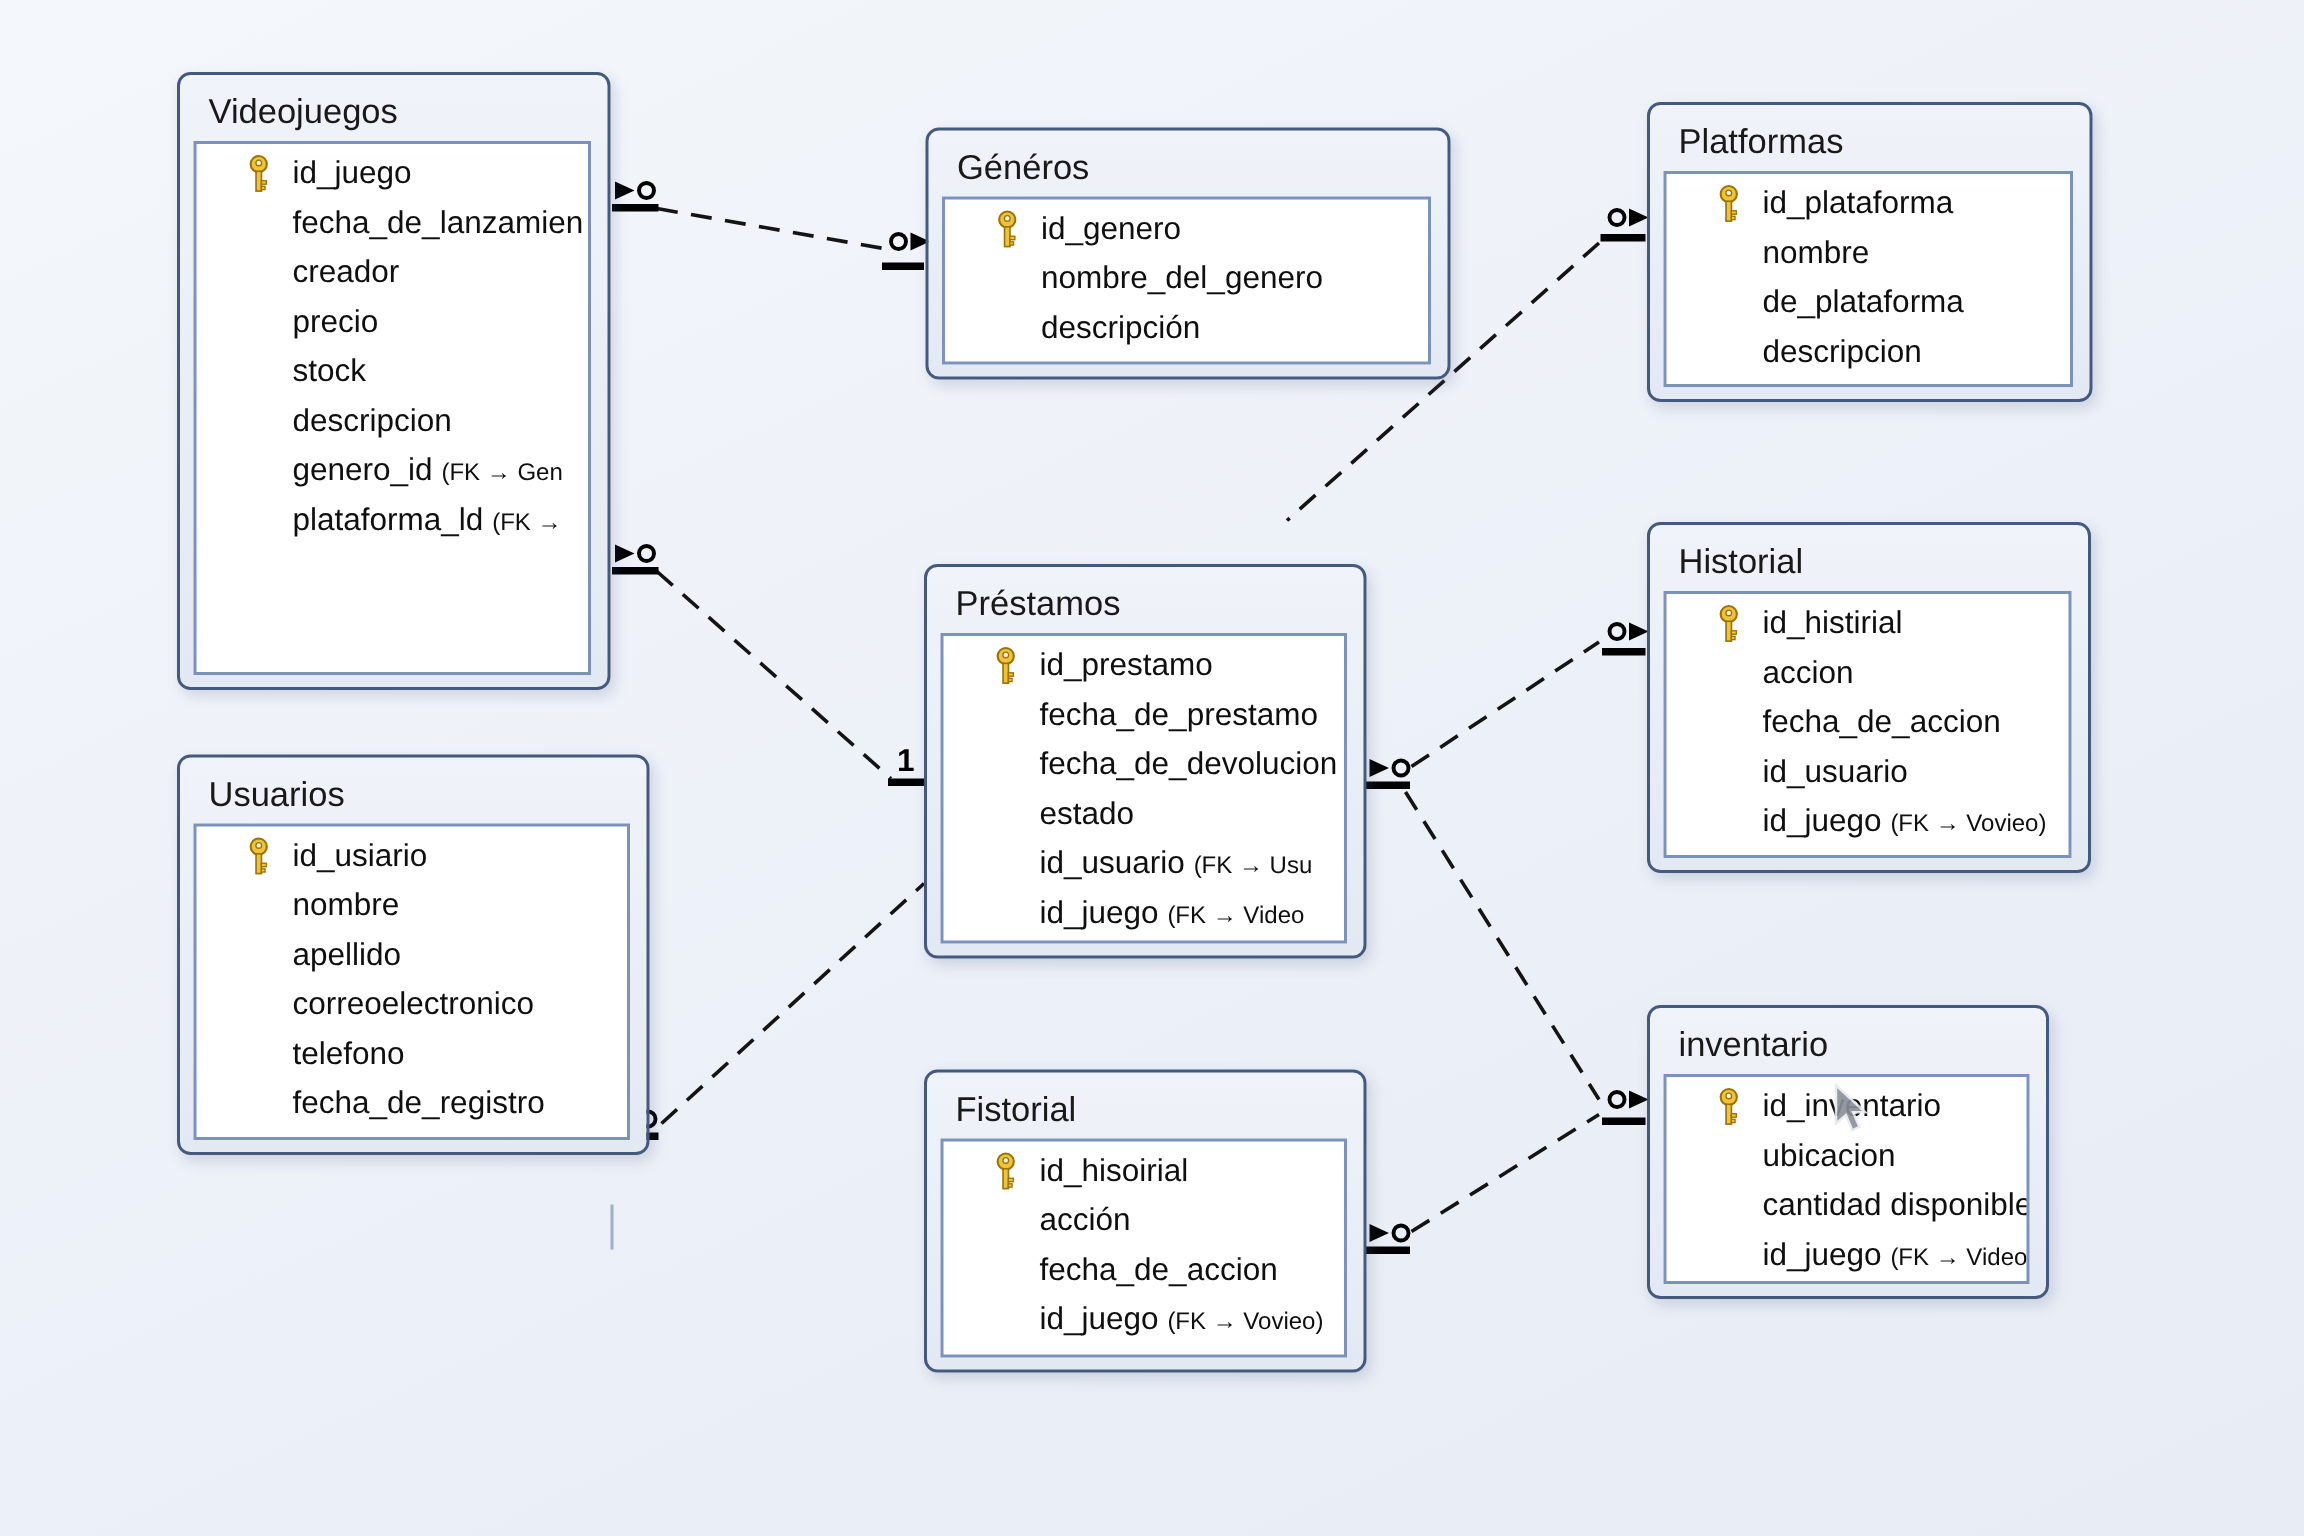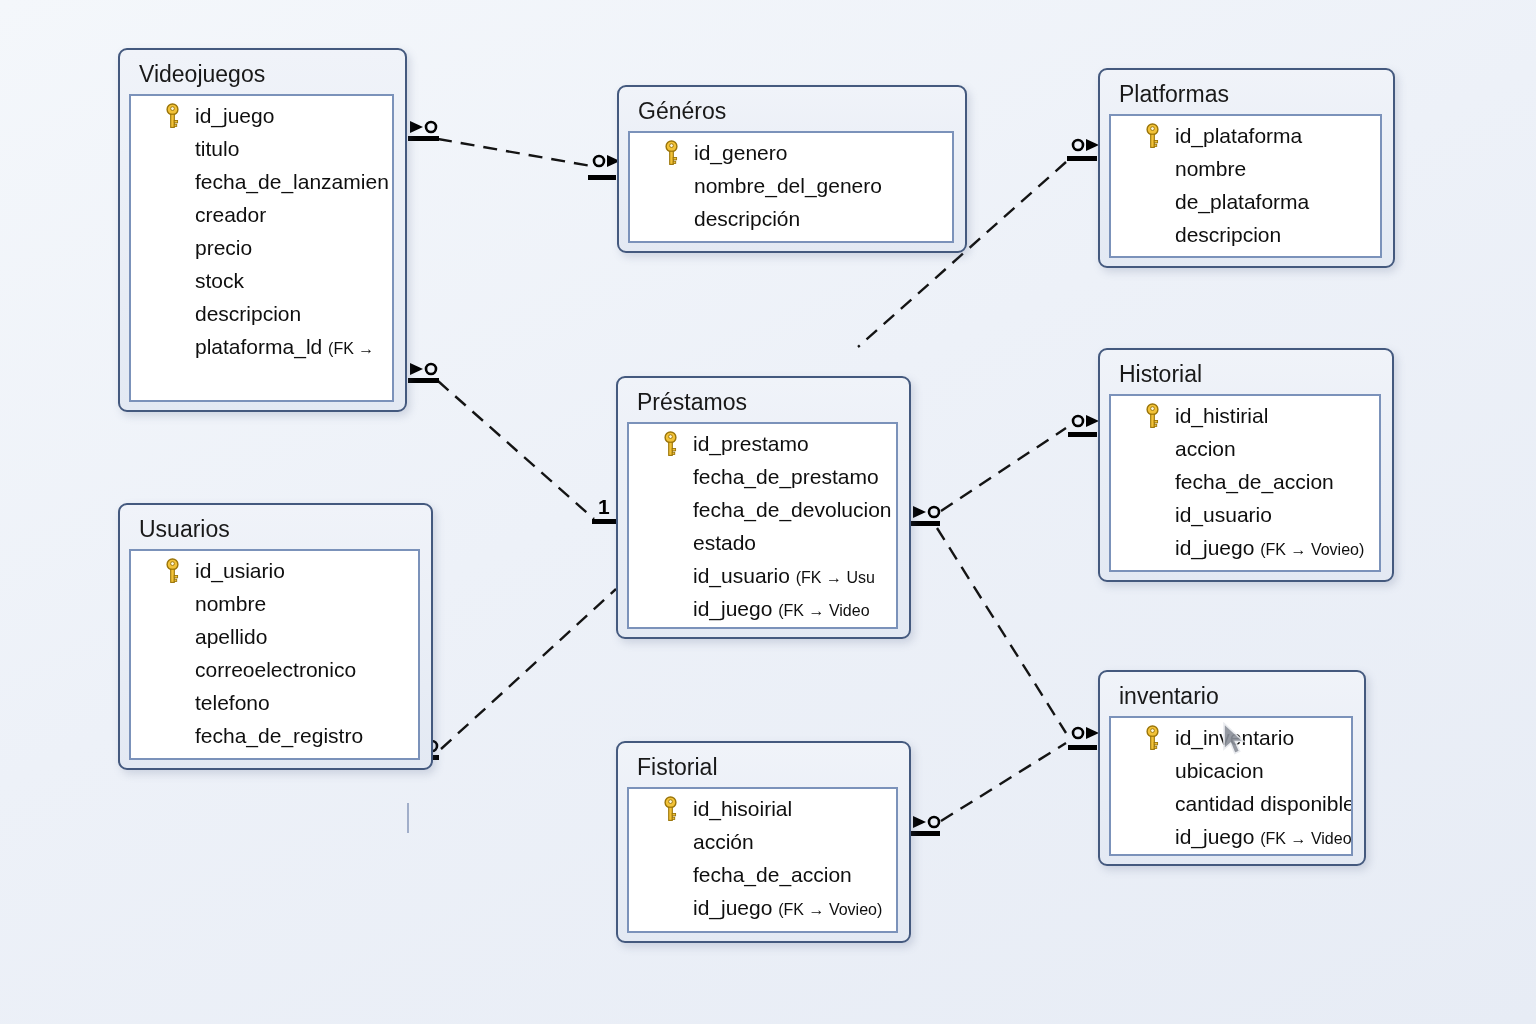--- a/index.html
+++ b/index.html
@@ -104,39 +104,39 @@
     </g>
     <g>
       <circle class="rel-circle" cx="1078" cy="733" r="5"></circle>
       <polygon class="rel-tri" points="1086,727 1086,739 1099,733"></polygon>
       <rect class="rel-bar" x="1068" y="745" width="29" height="5"></rect>
     </g>
 
     <rect x="407" y="803" width="2" height="30" fill="#7a8bb0" opacity="0.65"></rect>
   </svg>
 
-  <div class="er-table" style="left:118px;top:48px;width:289px;height:364px;">
+  <div class="er-table" style="left:118px;top:48px;width:289px;height:412px;">
     <div class="er-title">Videojuegos</div>
     <div class="er-fields">
       <div class="er-row">
         <span class="key-wrap"><svg width="17" height="26" viewBox="0 0 17 26">
               <circle cx="8.5" cy="6.4" r="5.4" fill="#f2c238" stroke="#9a7408" stroke-width="1.4"></circle>
               <circle cx="8.5" cy="5.6" r="1.9" fill="#fdf6dc" stroke="#9a7408" stroke-width="0.9"></circle>
               <rect x="6.7" y="11.2" width="3.6" height="13.2" fill="#f2c238" stroke="#9a7408" stroke-width="1.1"></rect>
               <rect x="10.2" y="17.5" width="3.4" height="2.3" fill="#f2c238" stroke="#9a7408" stroke-width="0.9"></rect>
               <rect x="10.2" y="21.2" width="2.5" height="2.2" fill="#f2c238" stroke="#9a7408" stroke-width="0.9"></rect>
             </svg></span>
         <span>id_juego</span>
       </div>
-      <div class="er-row"><span>titulo</span></div>
       <div class="er-row"><span>fecha_de_lanzamien</span></div>
       <div class="er-row"><span>creador</span></div>
       <div class="er-row"><span>precio</span></div>
       <div class="er-row"><span>stock</span></div>
       <div class="er-row"><span>descripcion</span></div>
+      <div class="er-row"><span>genero_id</span> <span class="fsuffix">(FK → Gen</span></div>
       <div class="er-row"><span>plataforma_ld</span> <span class="fsuffix">(FK →</span></div>
     </div>
   </div>
 
   <div class="er-table" style="left:617px;top:85px;width:350px;height:168px;">
     <div class="er-title">Généros</div>
     <div class="er-fields">
       <div class="er-row">
         <span class="key-wrap"><svg width="17" height="26" viewBox="0 0 17 26">
               <circle cx="8.5" cy="6.4" r="5.4" fill="#f2c238" stroke="#9a7408" stroke-width="1.4"></circle>
@@ -226,21 +226,21 @@
             </svg></span>
         <span>id_histirial</span>
       </div>
       <div class="er-row"><span>accion</span></div>
       <div class="er-row"><span>fecha_de_accion</span></div>
       <div class="er-row"><span>id_usuario</span></div>
       <div class="er-row"><span>id_juego</span> <span class="fsuffix">(FK → Vovieo)</span></div>
     </div>
   </div>
 
-  <div class="er-table" style="left:616px;top:741px;width:295px;height:202px;">
+  <div class="er-table" style="left:616px;top:713px;width:295px;height:202px;">
     <div class="er-title">Fistorial</div>
     <div class="er-fields">
       <div class="er-row">
         <span class="key-wrap"><svg width="17" height="26" viewBox="0 0 17 26">
               <circle cx="8.5" cy="6.4" r="5.4" fill="#f2c238" stroke="#9a7408" stroke-width="1.4"></circle>
               <circle cx="8.5" cy="5.6" r="1.9" fill="#fdf6dc" stroke="#9a7408" stroke-width="0.9"></circle>
               <rect x="6.7" y="11.2" width="3.6" height="13.2" fill="#f2c238" stroke="#9a7408" stroke-width="1.1"></rect>
               <rect x="10.2" y="17.5" width="3.4" height="2.3" fill="#f2c238" stroke="#9a7408" stroke-width="0.9"></rect>
               <rect x="10.2" y="21.2" width="2.5" height="2.2" fill="#f2c238" stroke="#9a7408" stroke-width="0.9"></rect>
             </svg></span>

